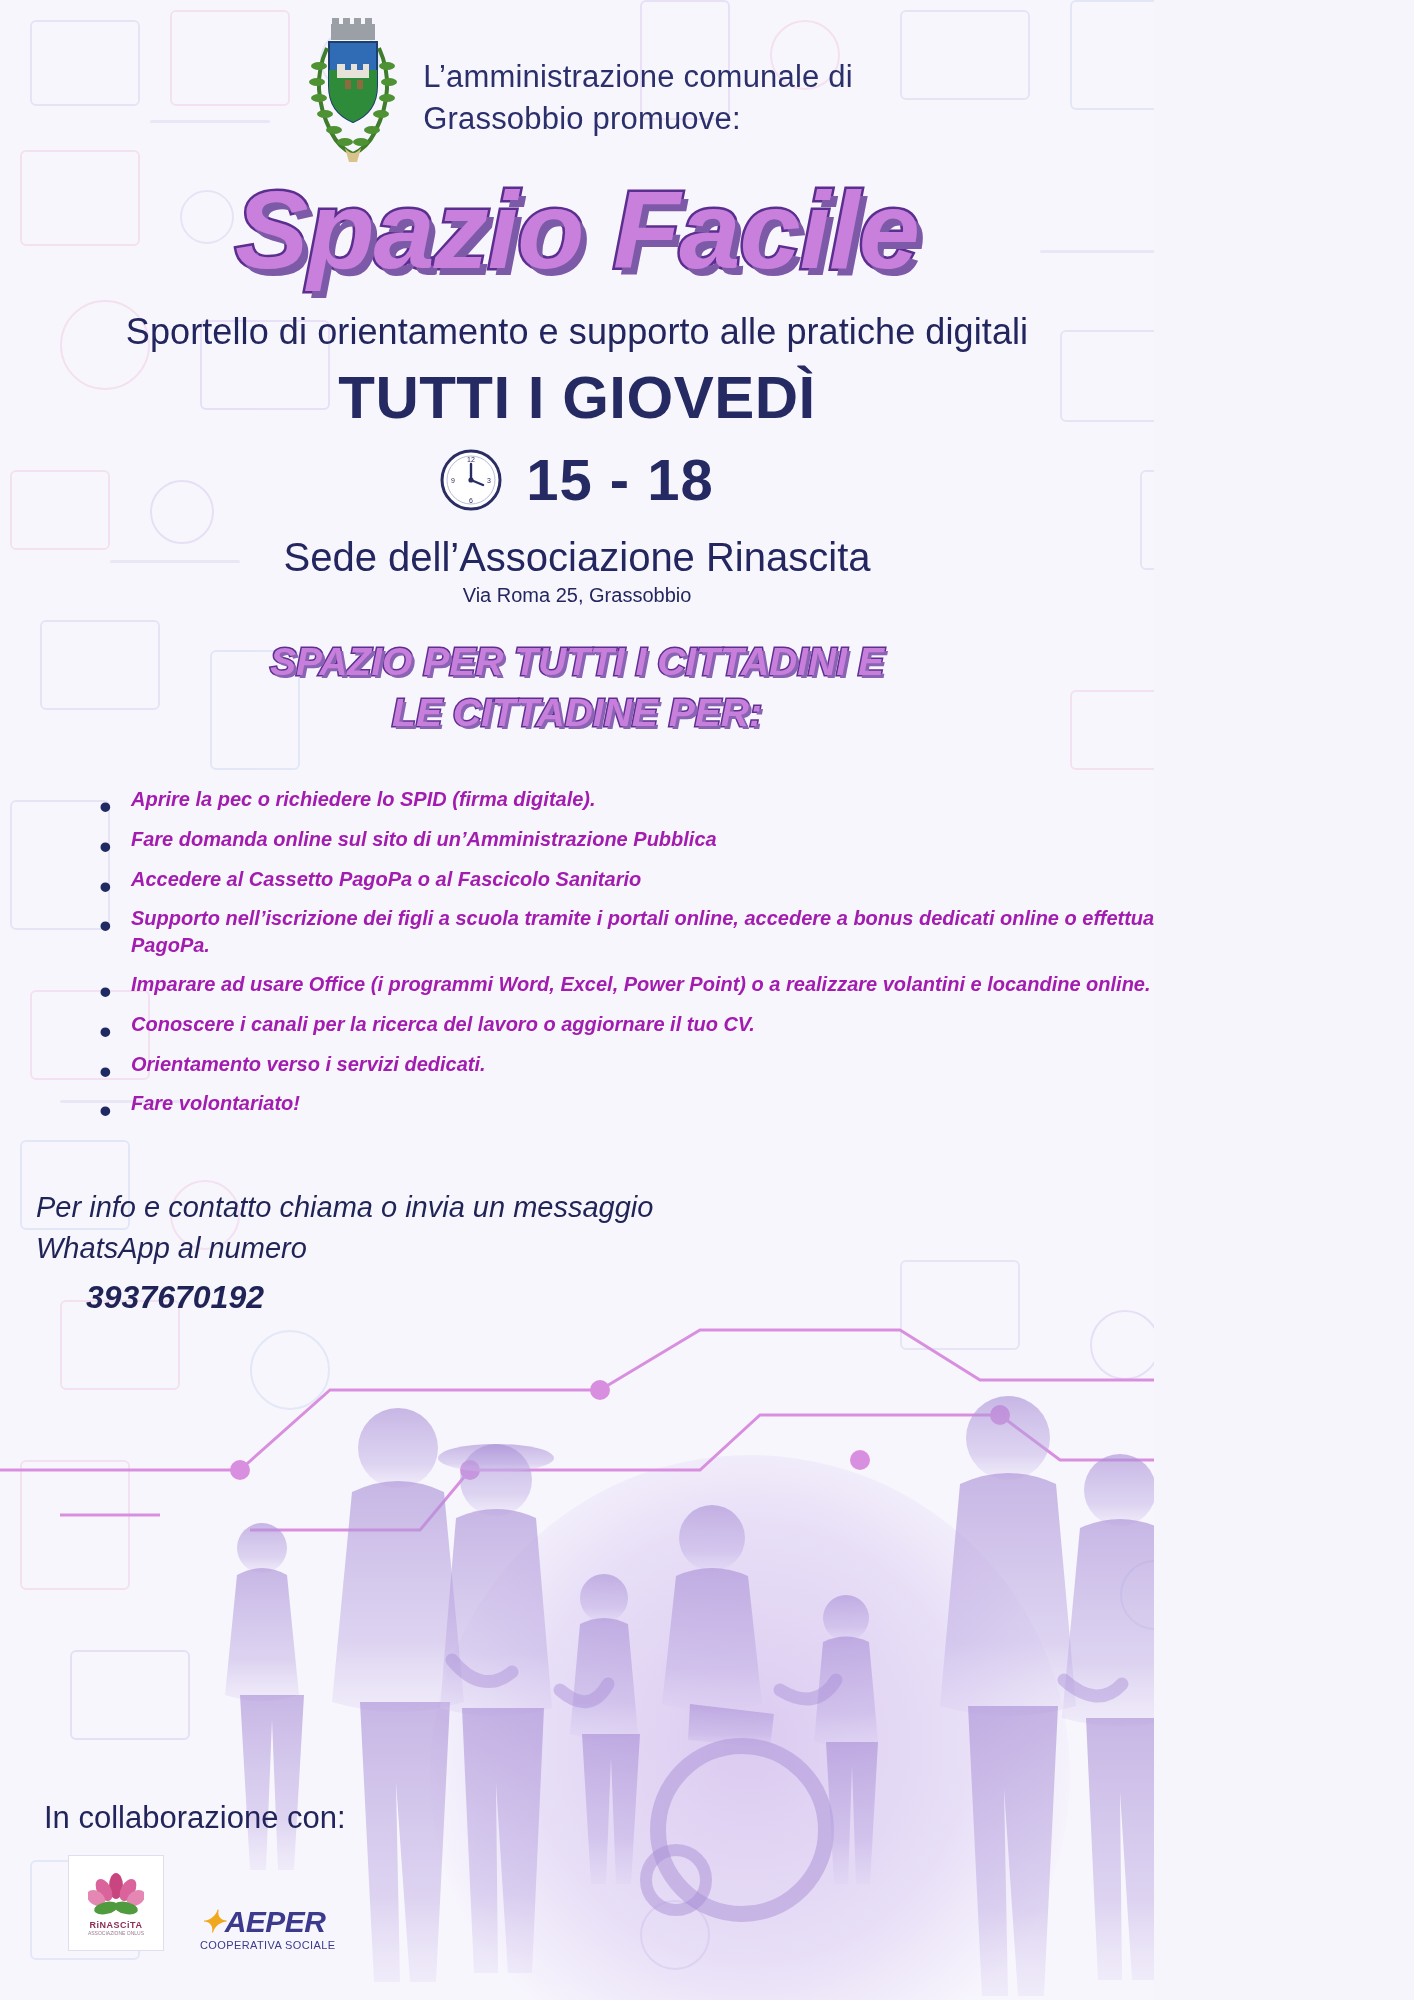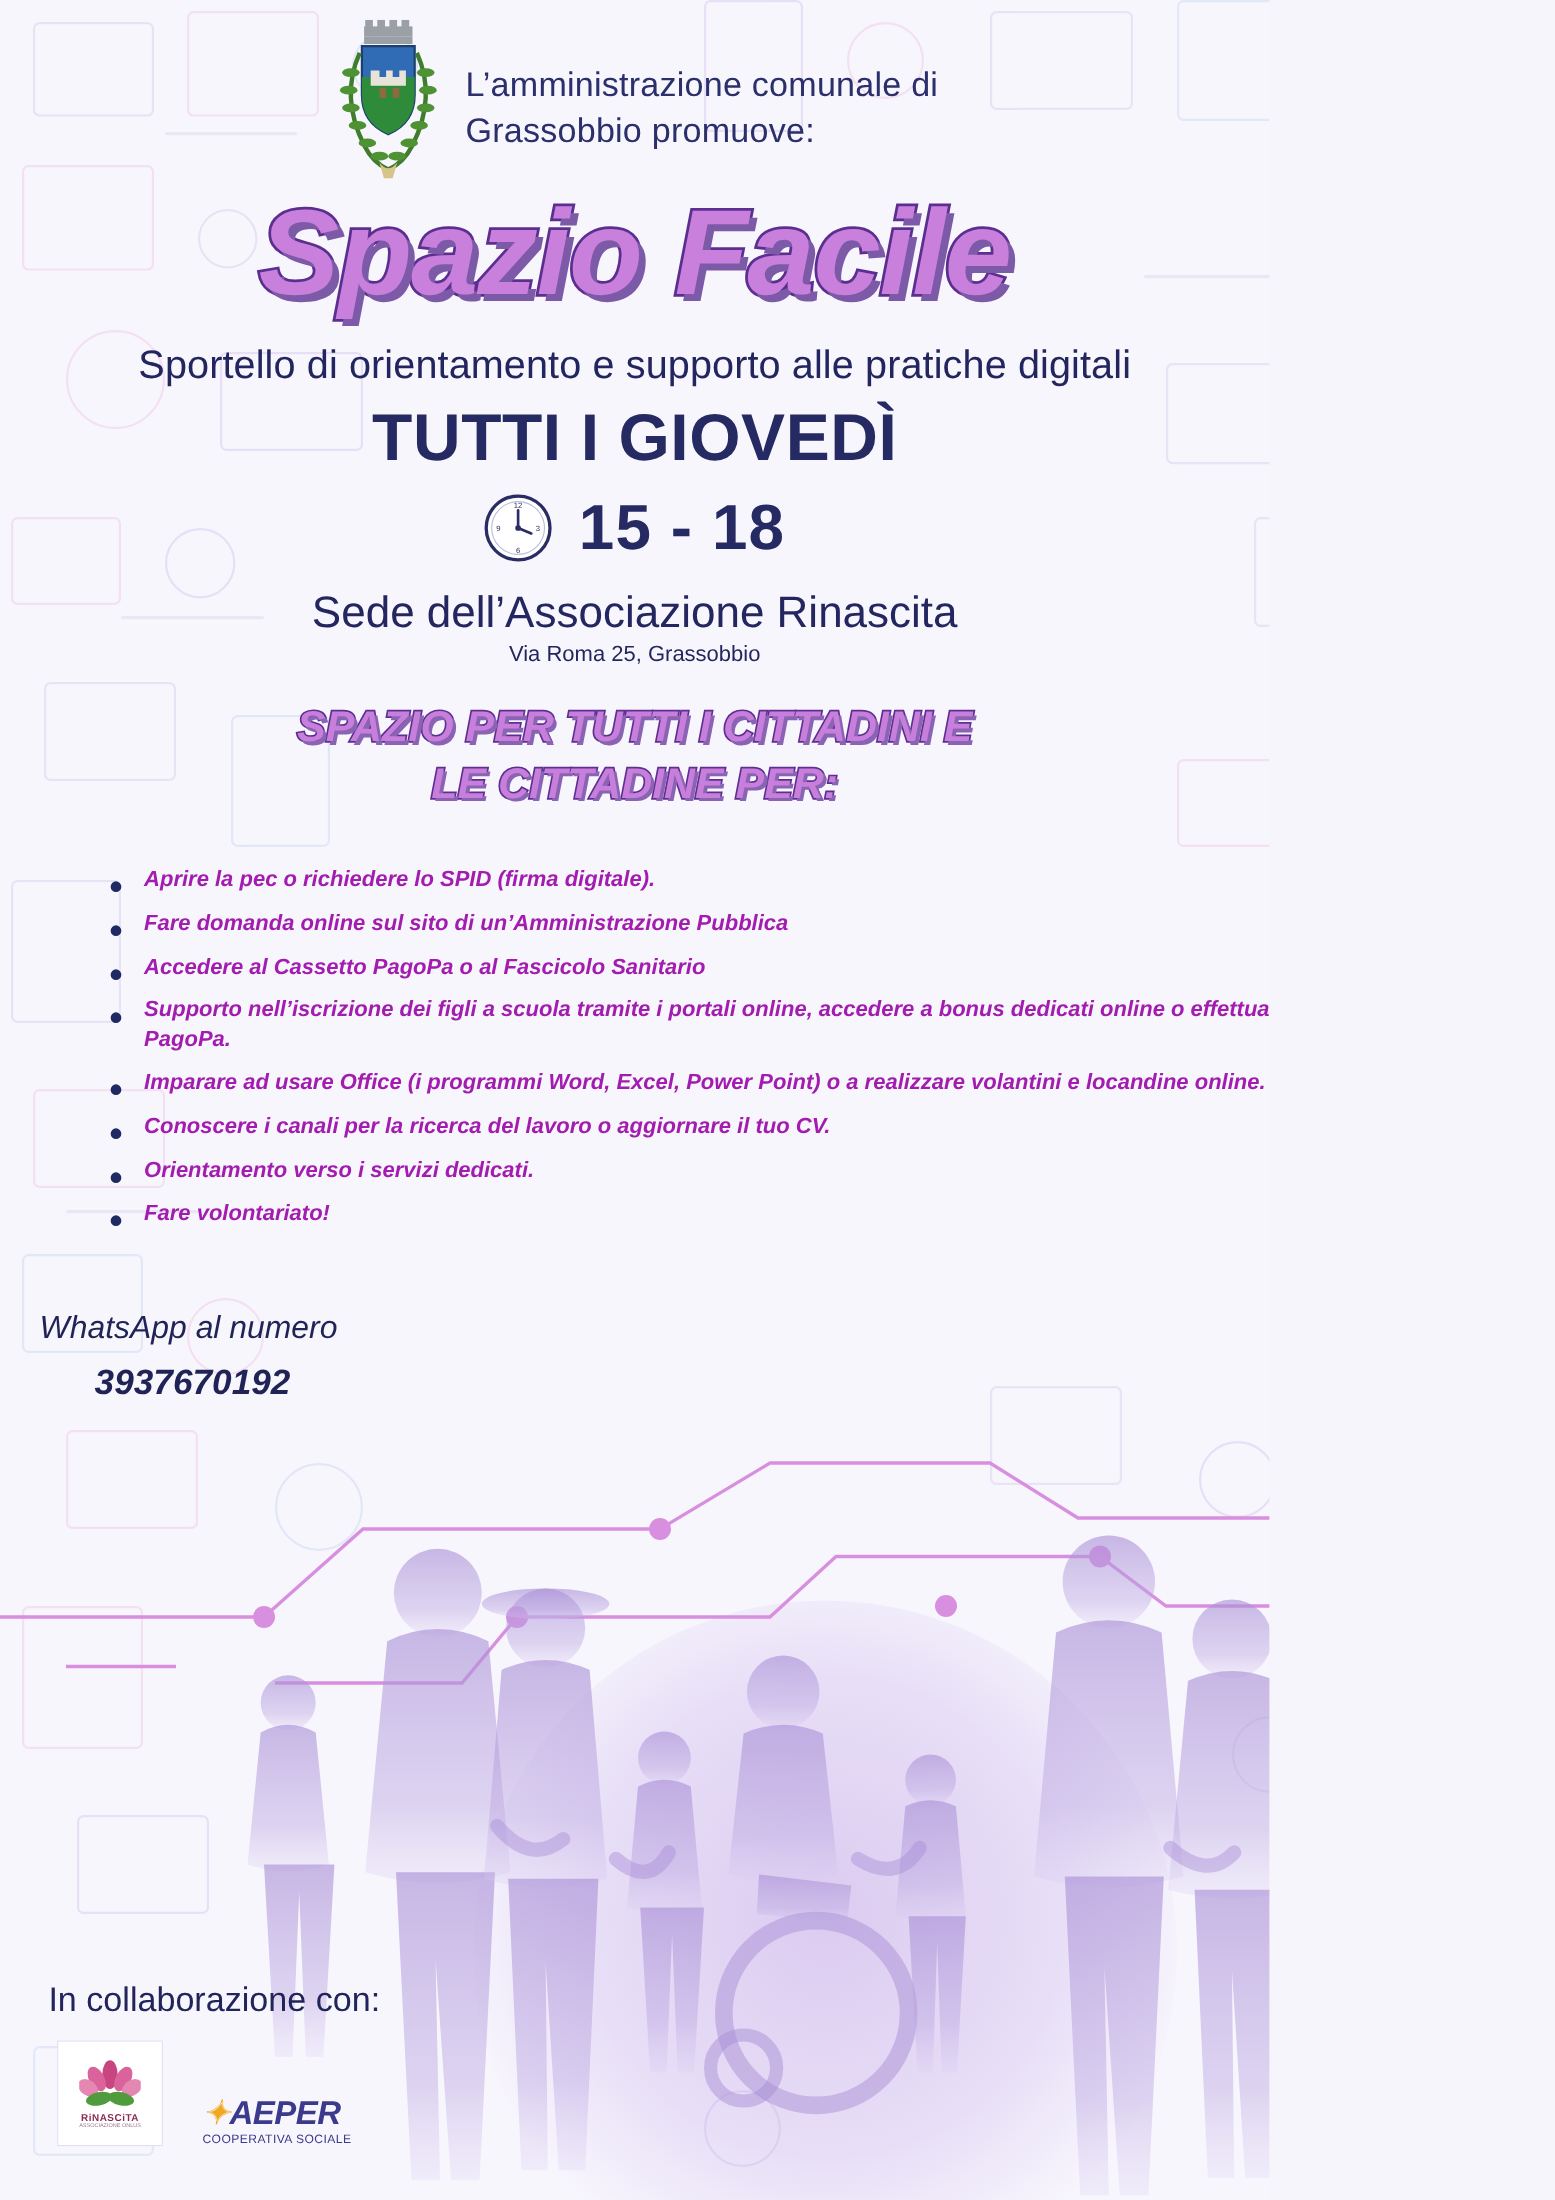--- a/index.html
+++ b/index.html
@@ -163,21 +163,21 @@
   }
 
   .collab {
     position: absolute;
     left: 44px; top: 1800px;
     font-size: 31px;
     color: #22255c;
   }
   .logos {
     position: absolute;
-    left: 52px; top: 1855px;
+    left: 68px; top: 1855px;
     display: flex; align-items: flex-end; gap: 36px;
   }
   .logo-rinascita {
     width: 96px; height: 96px;
     background: #fff;
     border: 1px solid #e2def0;
     display: flex; flex-direction: column; align-items: center; justify-content: center;
   }
   .logo-rinascita .lbl {
     font-size: 9px; letter-spacing: .5px; color: #8c2c52; margin-top: 2px; font-weight: bold;
@@ -414,20 +414,21 @@
       <li>Fare domanda online sul sito di un’Amministrazione Pubblica</li>
       <li>Accedere al Cassetto PagoPa o al Fascicolo Sanitario</li>
       <li>Supporto nell’iscrizione dei figli a scuola tramite i portali online, accedere a bonus dedicati online o effettuare pagamenti con PagoPa.</li>
       <li>Imparare ad usare Office (i programmi Word, Excel, Power Point) o a realizzare volantini e locandine online.</li>
       <li>Conoscere i canali per la ricerca del lavoro o aggiornare il tuo CV.</li>
       <li>Orientamento verso i servizi dedicati.</li>
       <li>Fare volontariato!</li>
     </ul>
 
     <div class="info-block">
+      <div>Per info e contatto chiama o invia un messaggio</div>
       <div>WhatsApp al numero</div>
       <div class="phone">3937670192</div>
     </div>
 
     <div class="collab">In collaborazione con:</div>
 
     <div class="logos">
       <div class="logo-rinascita">
         <svg width="56" height="48" viewBox="0 0 56 48">
           <g>

